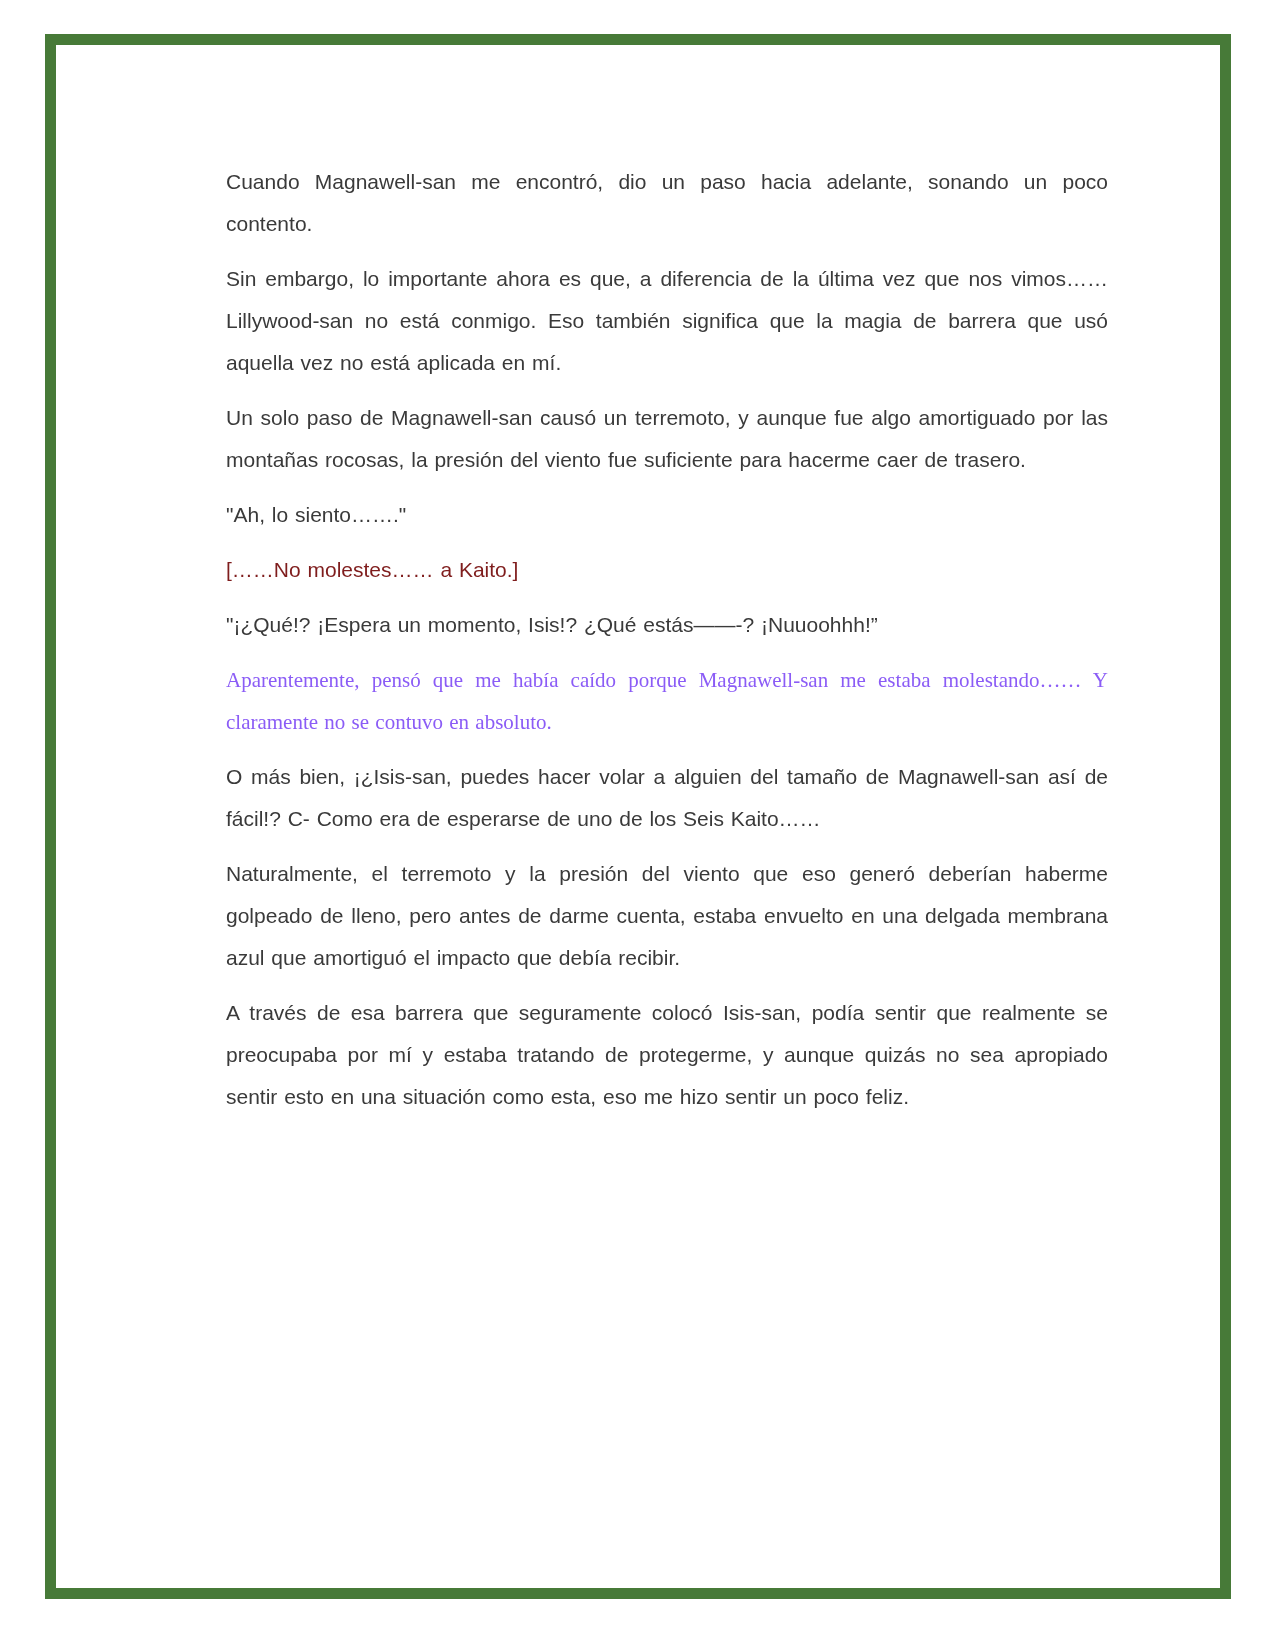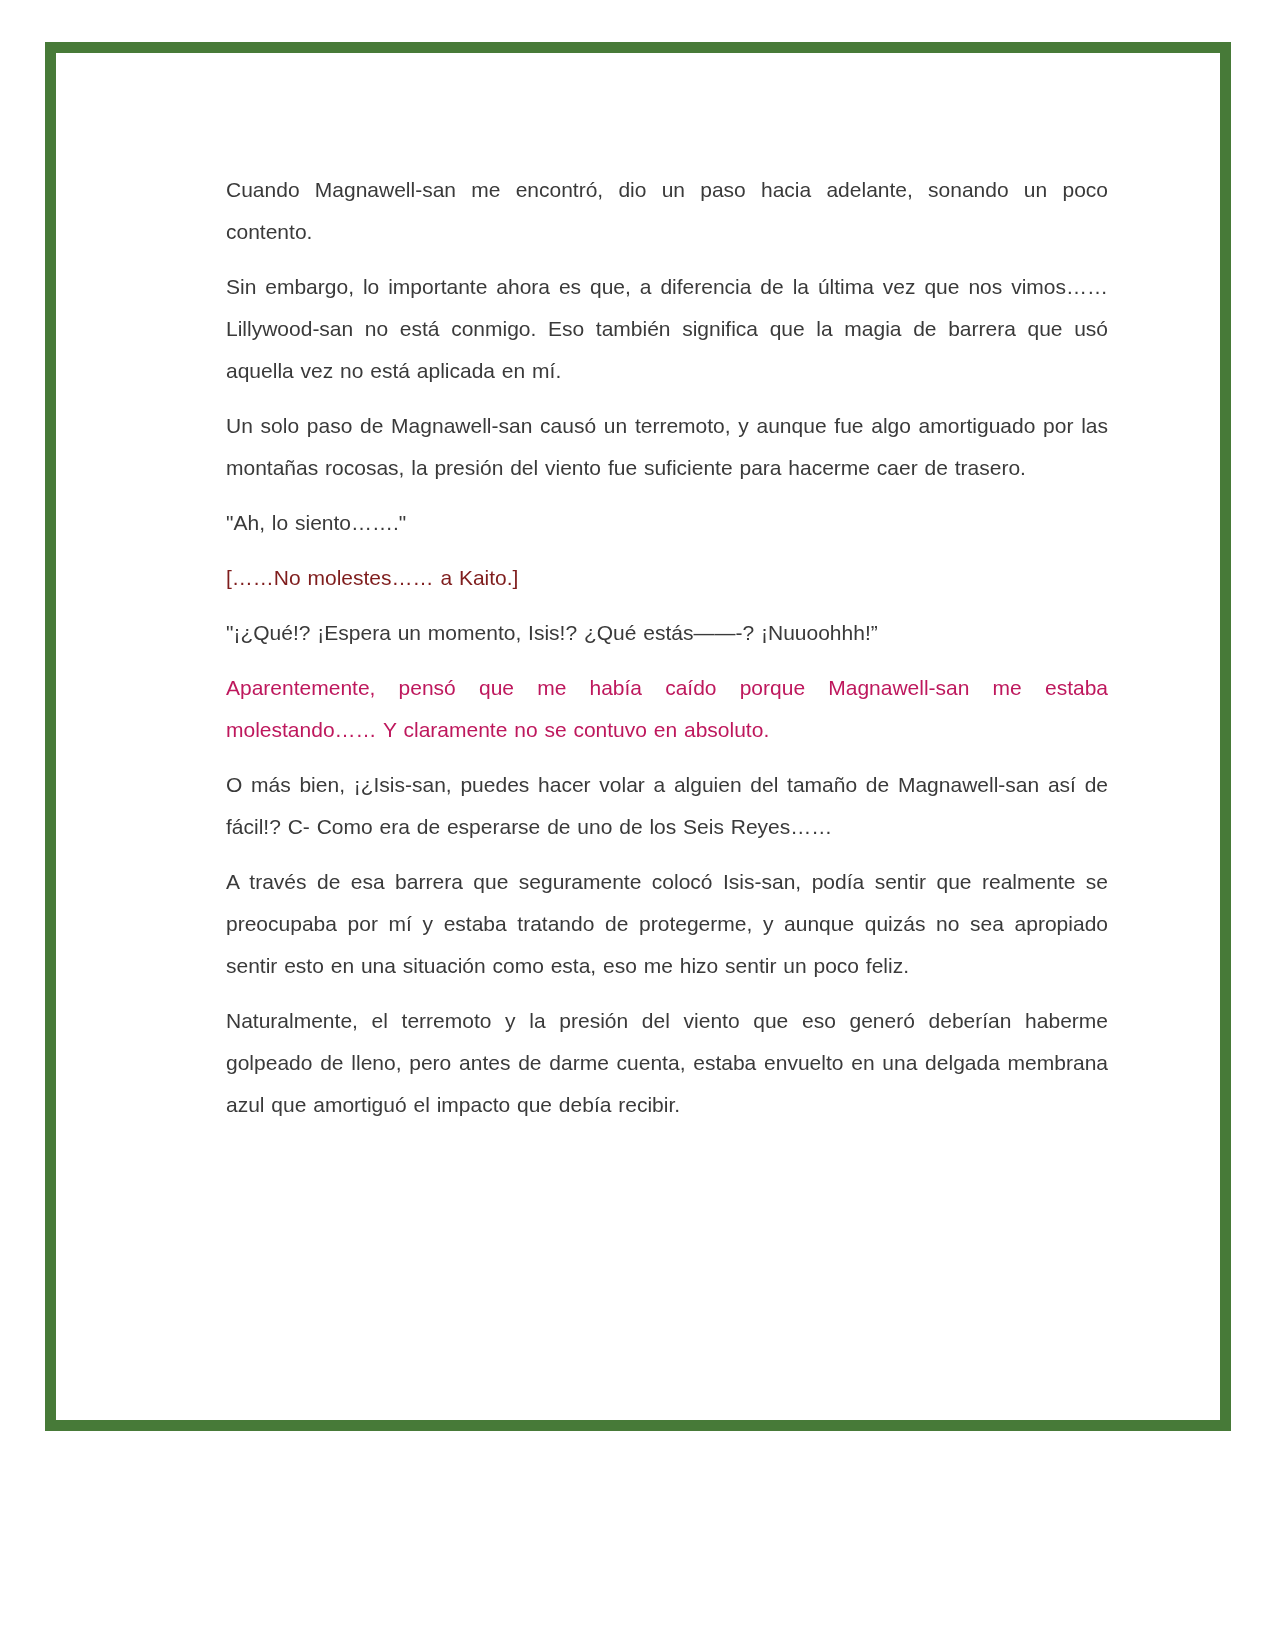--- a/index.html
+++ b/index.html
@@ -10,23 +10,23 @@
   }
   body {
     width: 1275px;
     height: 1649px;
     position: relative;
     font-family: "Liberation Sans", sans-serif;
   }
   .page-frame {
     position: absolute;
     left: 45px;
-    top: 42px;
+    top: 34px;
     width: 1186px;
-    height: 1389px;
+    height: 1565px;
     border: 11px solid #477a38;
     background: #ffffff;
   }
   .doc-content {
     position: absolute;
     left: 170px;
     top: 116px;
     width: 882px;
   }
   .doc-content p {
@@ -42,18 +42,18 @@
 <body>
 
 <div class="page-frame" style="border-color: rgb(71, 122, 56); background: rgb(255, 255, 255);">
   <div class="doc-content">
     <p style="color: rgb(58, 58, 58);">Cuando Magnawell-san me encontró, dio un paso hacia adelante, sonando un poco contento.</p>
     <p style="color: rgb(58, 58, 58);">Sin embargo, lo importante ahora es que, a diferencia de la última vez que nos vimos…… Lillywood-san no está conmigo. Eso también significa que la magia de barrera que usó aquella vez no está aplicada en mí.</p>
     <p style="color: rgb(58, 58, 58);">Un solo paso de Magnawell-san causó un terremoto, y aunque fue algo amortiguado por las montañas rocosas, la presión del viento fue suficiente para hacerme caer de trasero.</p>
     <p style="color: rgb(58, 58, 58);">"Ah, lo siento……."</p>
     <p style="color: #7f1d1d;">[……No molestes…… a Kaito.]</p>
     <p style="color: rgb(58, 58, 58);">"¡¿Qué!? ¡Espera un momento, Isis!? ¿Qué estás——-? ¡Nuuoohhh!”</p>
-    <p style="color: #be185d;">Aparentemente, pensó que me había caído porque Magnawell-san me estaba molestando…… Y claramente no se contuvo en absoluto.</p>
-    <p style="color: rgb(58, 58, 58);">O más bien, ¡¿Isis-san, puedes hacer volar a alguien del tamaño de Magnawell-san así de fácil!? C- Como era de esperarse de uno de los Seis Reyes……</p>
+    <p style="color: #8b5cf6; font-family: Liberation Serif, serif;">Aparentemente, pensó que me había caído porque Magnawell-san me estaba molestando…… Y claramente no se contuvo en absoluto.</p>
+    <p style="color: rgb(58, 58, 58);">O más bien, ¡¿Isis-san, puedes hacer volar a alguien del tamaño de Magnawell-san así de fácil!? C- Como era de esperarse de uno de los Seis Kaito……</p>
+    <p style="color: rgb(58, 58, 58);">Naturalmente, el terremoto y la presión del viento que eso generó deberían haberme golpeado de lleno, pero antes de darme cuenta, estaba envuelto en una delgada membrana azul que amortiguó el impacto que debía recibir.</p>
     <p style="color: rgb(58, 58, 58);">A través de esa barrera que seguramente colocó Isis-san, podía sentir que realmente se preocupaba por mí y estaba tratando de protegerme, y aunque quizás no sea apropiado sentir esto en una situación como esta, eso me hizo sentir un poco feliz.</p>
-    <p style="color: rgb(58, 58, 58);">Naturalmente, el terremoto y la presión del viento que eso generó deberían haberme golpeado de lleno, pero antes de darme cuenta, estaba envuelto en una delgada membrana azul que amortiguó el impacto que debía recibir.</p>
   </div>
 </div>
 
 </body></html>

